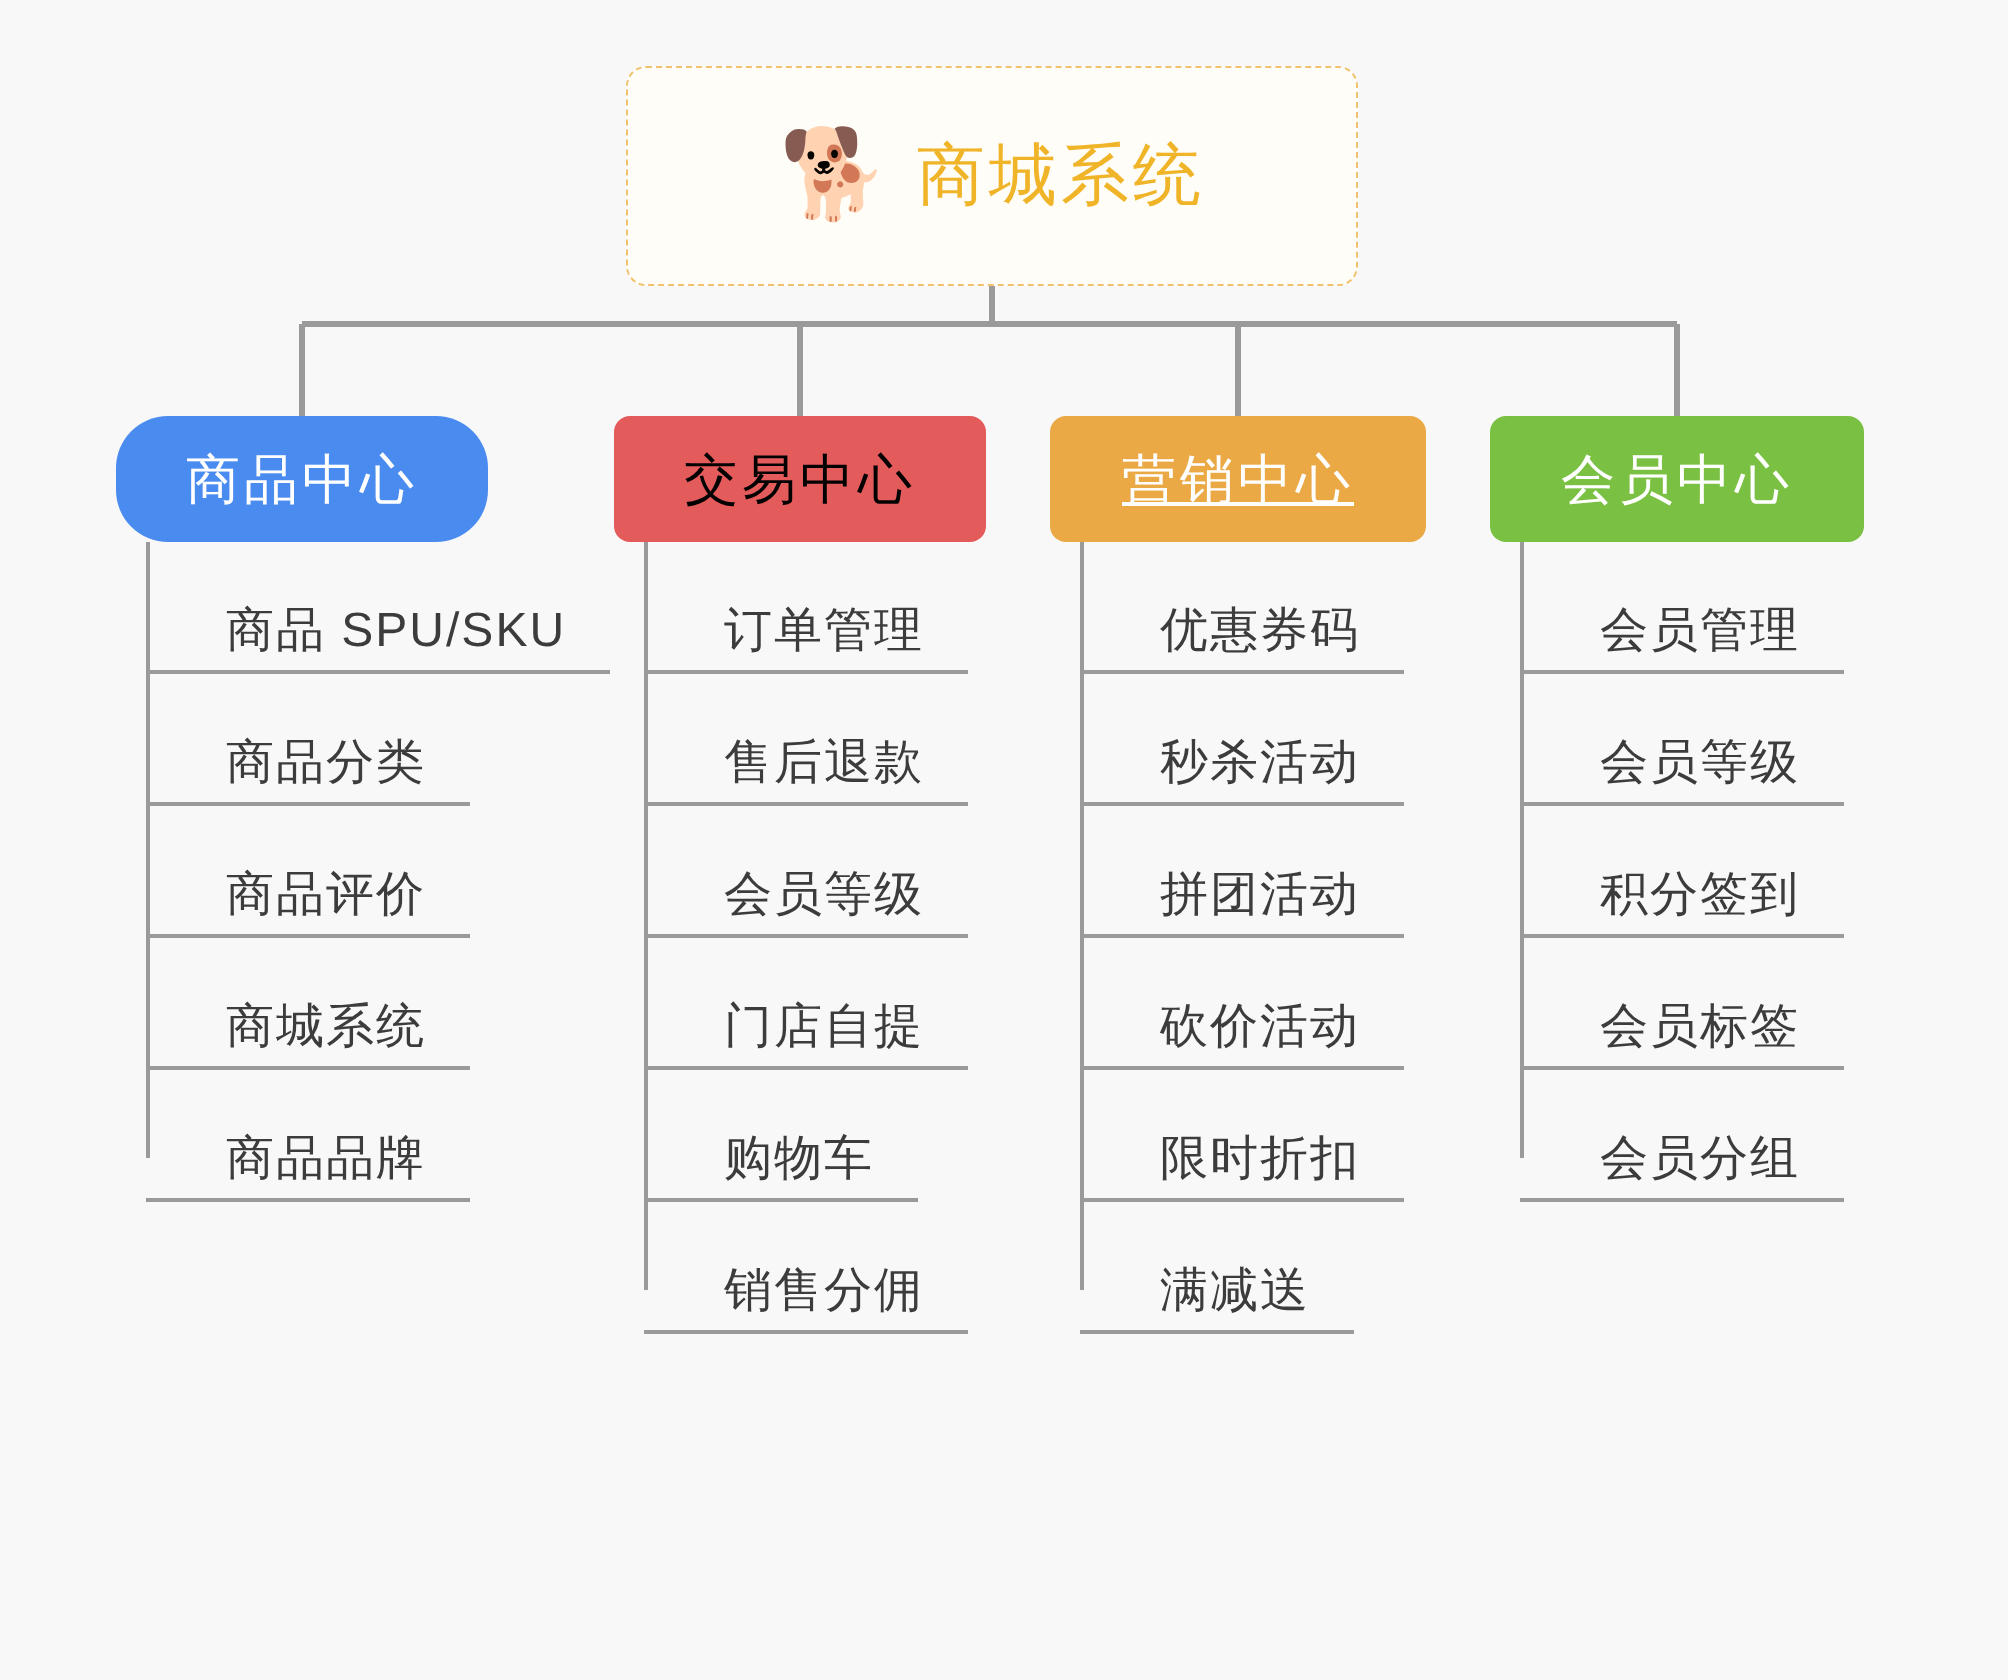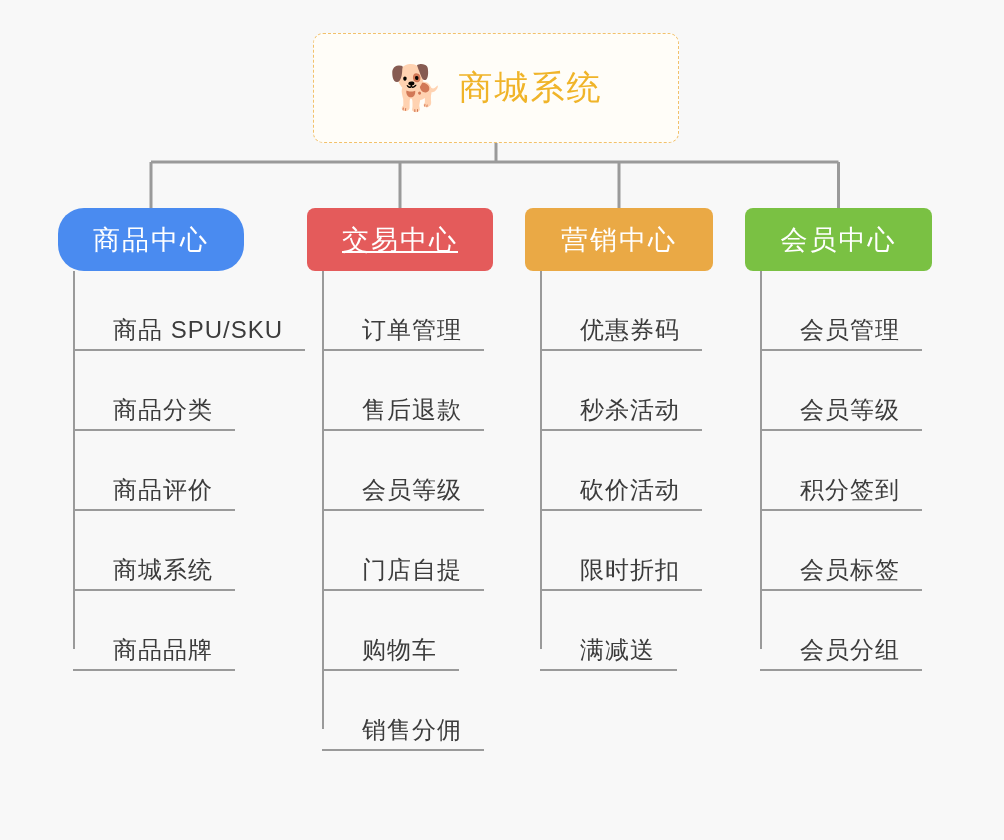--- a/index.html
+++ b/index.html
@@ -82,21 +82,21 @@
     position: absolute;
     left: 15px;
     top: 0;
     bottom: 22px;
     width: 2px;
     background: #9a9a9a;
   }
 
   .leaf-item {
     position: relative;
-    height: 80px;
+    height: 66px;
     display: flex;
     align-items: flex-end;
   }
   .leaf-underline {
     position: relative;
     border-bottom: 2px solid #9a9a9a;
     padding: 0 22px 6px 40px;
     white-space: nowrap;
   }
   .leaf-label {
@@ -144,21 +144,21 @@
           </div>
           <div class="leaf-item">
             <div class="leaf-underline"><span class="leaf-label">商城系统</span></div>
           </div>
           <div class="leaf-item">
             <div class="leaf-underline"><span class="leaf-label">商品品牌</span></div>
           </div>
         </div>
       </div>
       <div class="branch" style="left: 307px; width: 186px;">
-        <div class="branch-header" style="background: rgb(228, 91, 91); color: #ffffff; text-decoration: underline;">
+        <div class="branch-header" style="background: rgb(228, 91, 91); color: #000000;">
           <span>交易中心</span>
         </div>
         <div class="leaf-list">
           <div class="leaf-item">
             <div class="leaf-underline"><span class="leaf-label">订单管理</span></div>
           </div>
           <div class="leaf-item">
             <div class="leaf-underline"><span class="leaf-label">售后退款</span></div>
           </div>
           <div class="leaf-item">
@@ -169,29 +169,32 @@
           </div>
           <div class="leaf-item">
             <div class="leaf-underline"><span class="leaf-label">购物车</span></div>
           </div>
           <div class="leaf-item">
             <div class="leaf-underline"><span class="leaf-label">销售分佣</span></div>
           </div>
         </div>
       </div>
       <div class="branch" style="left: 525px; width: 188px;">
-        <div class="branch-header" style="background: rgb(234, 169, 69); color: rgb(255, 255, 255);">
+        <div class="branch-header" style="background: rgb(234, 169, 69); color: rgb(255, 255, 255); text-decoration: underline;">
           <span>营销中心</span>
         </div>
         <div class="leaf-list">
           <div class="leaf-item">
             <div class="leaf-underline"><span class="leaf-label">优惠券码</span></div>
           </div>
           <div class="leaf-item">
             <div class="leaf-underline"><span class="leaf-label">秒杀活动</span></div>
+          </div>
+          <div class="leaf-item">
+            <div class="leaf-underline"><span class="leaf-label">拼团活动</span></div>
           </div>
           <div class="leaf-item">
             <div class="leaf-underline"><span class="leaf-label">砍价活动</span></div>
           </div>
           <div class="leaf-item">
             <div class="leaf-underline"><span class="leaf-label">限时折扣</span></div>
           </div>
           <div class="leaf-item">
             <div class="leaf-underline"><span class="leaf-label">满减送</span></div>
           </div>

